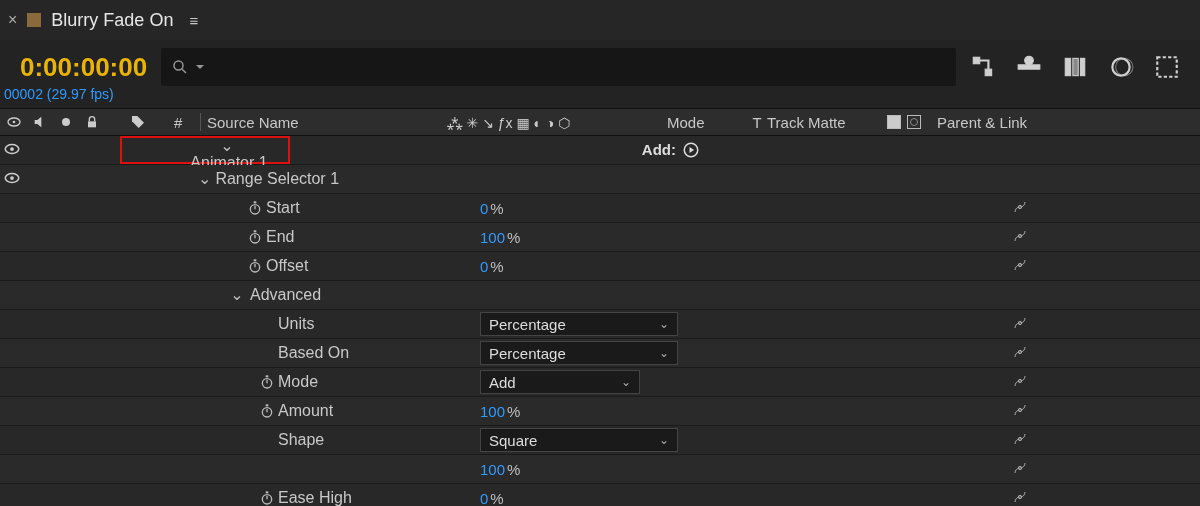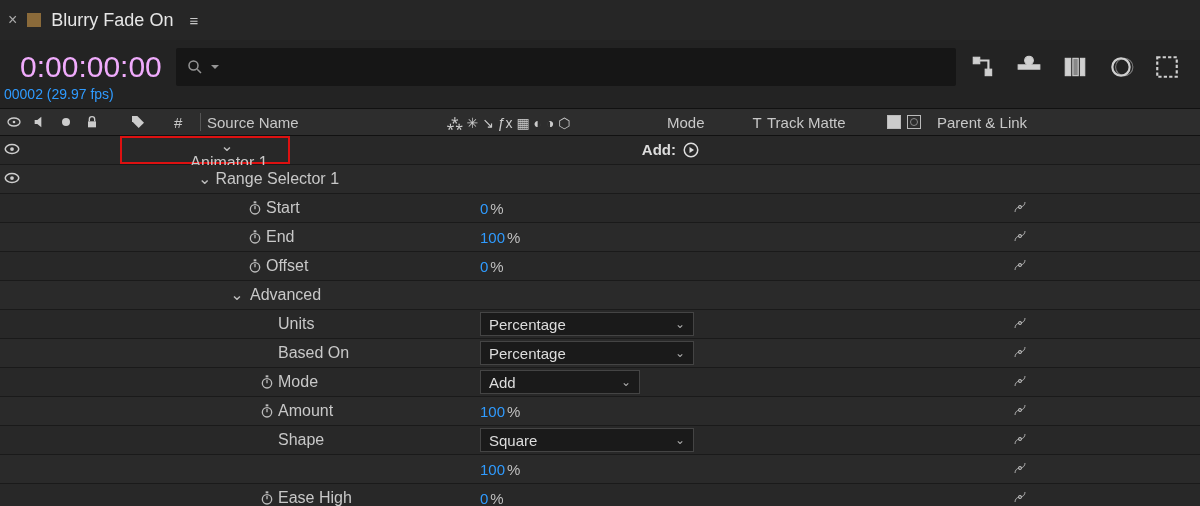--- a/index.html
+++ b/index.html
@@ -6,21 +6,21 @@
   body { background:#1e1e1e; color:#bfbfbf; font-size:15px; width:1200px; height:506px; overflow:hidden; }
   .panel { background:#232323; width:100%; height:100%; display:flex; flex-direction:column; }
   
   .tabbar { display:flex; align-items:center; height:40px; padding:0 8px; background:#262626; gap:10px; }
   .tab-close { color:#aaa; font-size:16px; cursor:pointer; }
   .tab-swatch { width:14px; height:14px; background:#8a6a3a; display:inline-block; }
   .tab-title { color:#e6e6e6; font-size:18px; }
   .tab-menu { color:#c8c8c8; margin-left:6px; }
   
   .header { display:flex; align-items:center; padding:8px 20px 4px 20px; gap:14px; }
-  .timecode { color:#f0abfc; font-size:30px; font-weight:400; white-space:nowrap; }
+  .timecode { color:#eab308; font-size:26px; font-weight:700; white-space:nowrap; }
   .timesub  { color:#2f9bff; font-size:14px; padding-left:4px; margin-top:-4px; margin-bottom:6px; }
   .searchbox { flex:1; background:#161616; height:38px; border-radius:2px; display:flex; align-items:center; padding:0 10px; gap:6px; }
   .searchbox svg { opacity:.7; }
   .tool-icons { display:flex; gap:20px; align-items:center; }
   .tool-icons svg, .tool-icons .ico { width:26px; height:26px; fill:#d0d0d0; stroke:#d0d0d0; }
   
   .colhdr { display:flex; align-items:center; height:28px; background:#2d2d2d; border-top:1px solid #111; border-bottom:1px solid #111; padding-left:6px; font-size:15px; color:#c8c8c8; }
   .colhdr .left-icons { display:flex; gap:10px; align-items:center; width:120px; }
   .colhdr .tag { margin-left:4px; }
   .colhdr .hash { margin-left:28px; width:20px; }
@@ -43,21 +43,21 @@
   .eye { width:24px; text-align:center; color:#ccc; font-size:14px; }
   .eye svg { width:18px; height:18px; fill:#ccc; }
   .spacer-col { width:96px; } 
   .twisty { width:18px; color:#bbb; text-align:center; font-size:12px; cursor:pointer; user-select:none; }
   .twisty.down::before { content:"⌄"; font-size:16px; line-height:1; }
   .stopwatch { width:22px; display:flex; justify-content:center; }
   .label { color:#c8c8c8; font-size:16px; white-space:nowrap; }
   .valcell { position:absolute; left:480px; display:flex; align-items:center; gap:2px; }
   .hotval { color:#2f9bff; cursor:ew-resize; }
   .pct { color:#bfbfbf; }
-  .dropdown { background:#1a1a1a; border:1px solid #444; color:#ddd; height:24px; width:214px; padding:0 8px; display:flex; align-items:center; justify-content:space-between; cursor:pointer; }
+  .dropdown { background:#1a1a1a; border:1px solid #444; color:#ddd; height:24px; width:198px; padding:0 8px; display:flex; align-items:center; justify-content:space-between; cursor:pointer; }
   .dropdown .chev { font-size:12px; color:#aaa; }
   .spiral { position:absolute; right:170px; color:#aaa; }
   .spiral svg { width:20px; height:20px; stroke:#aaa; fill:none; stroke-width:1.2; }
   .addcell { position:absolute; right:500px; display:flex; align-items:flex-start; gap:6px; color:#ddd;font-weight:bold; }
   .addcell .play { width:18px; height:18px; }
   .redbox { border:2px solid #d11;flex-direction:column; }
   
   .ind1 { width:170px; display:flex; align-items:center; }
   .ind2 { width:200px; display:flex; align-items:center; }
   .ind3 { width:246px; display:flex; align-items:center; }

